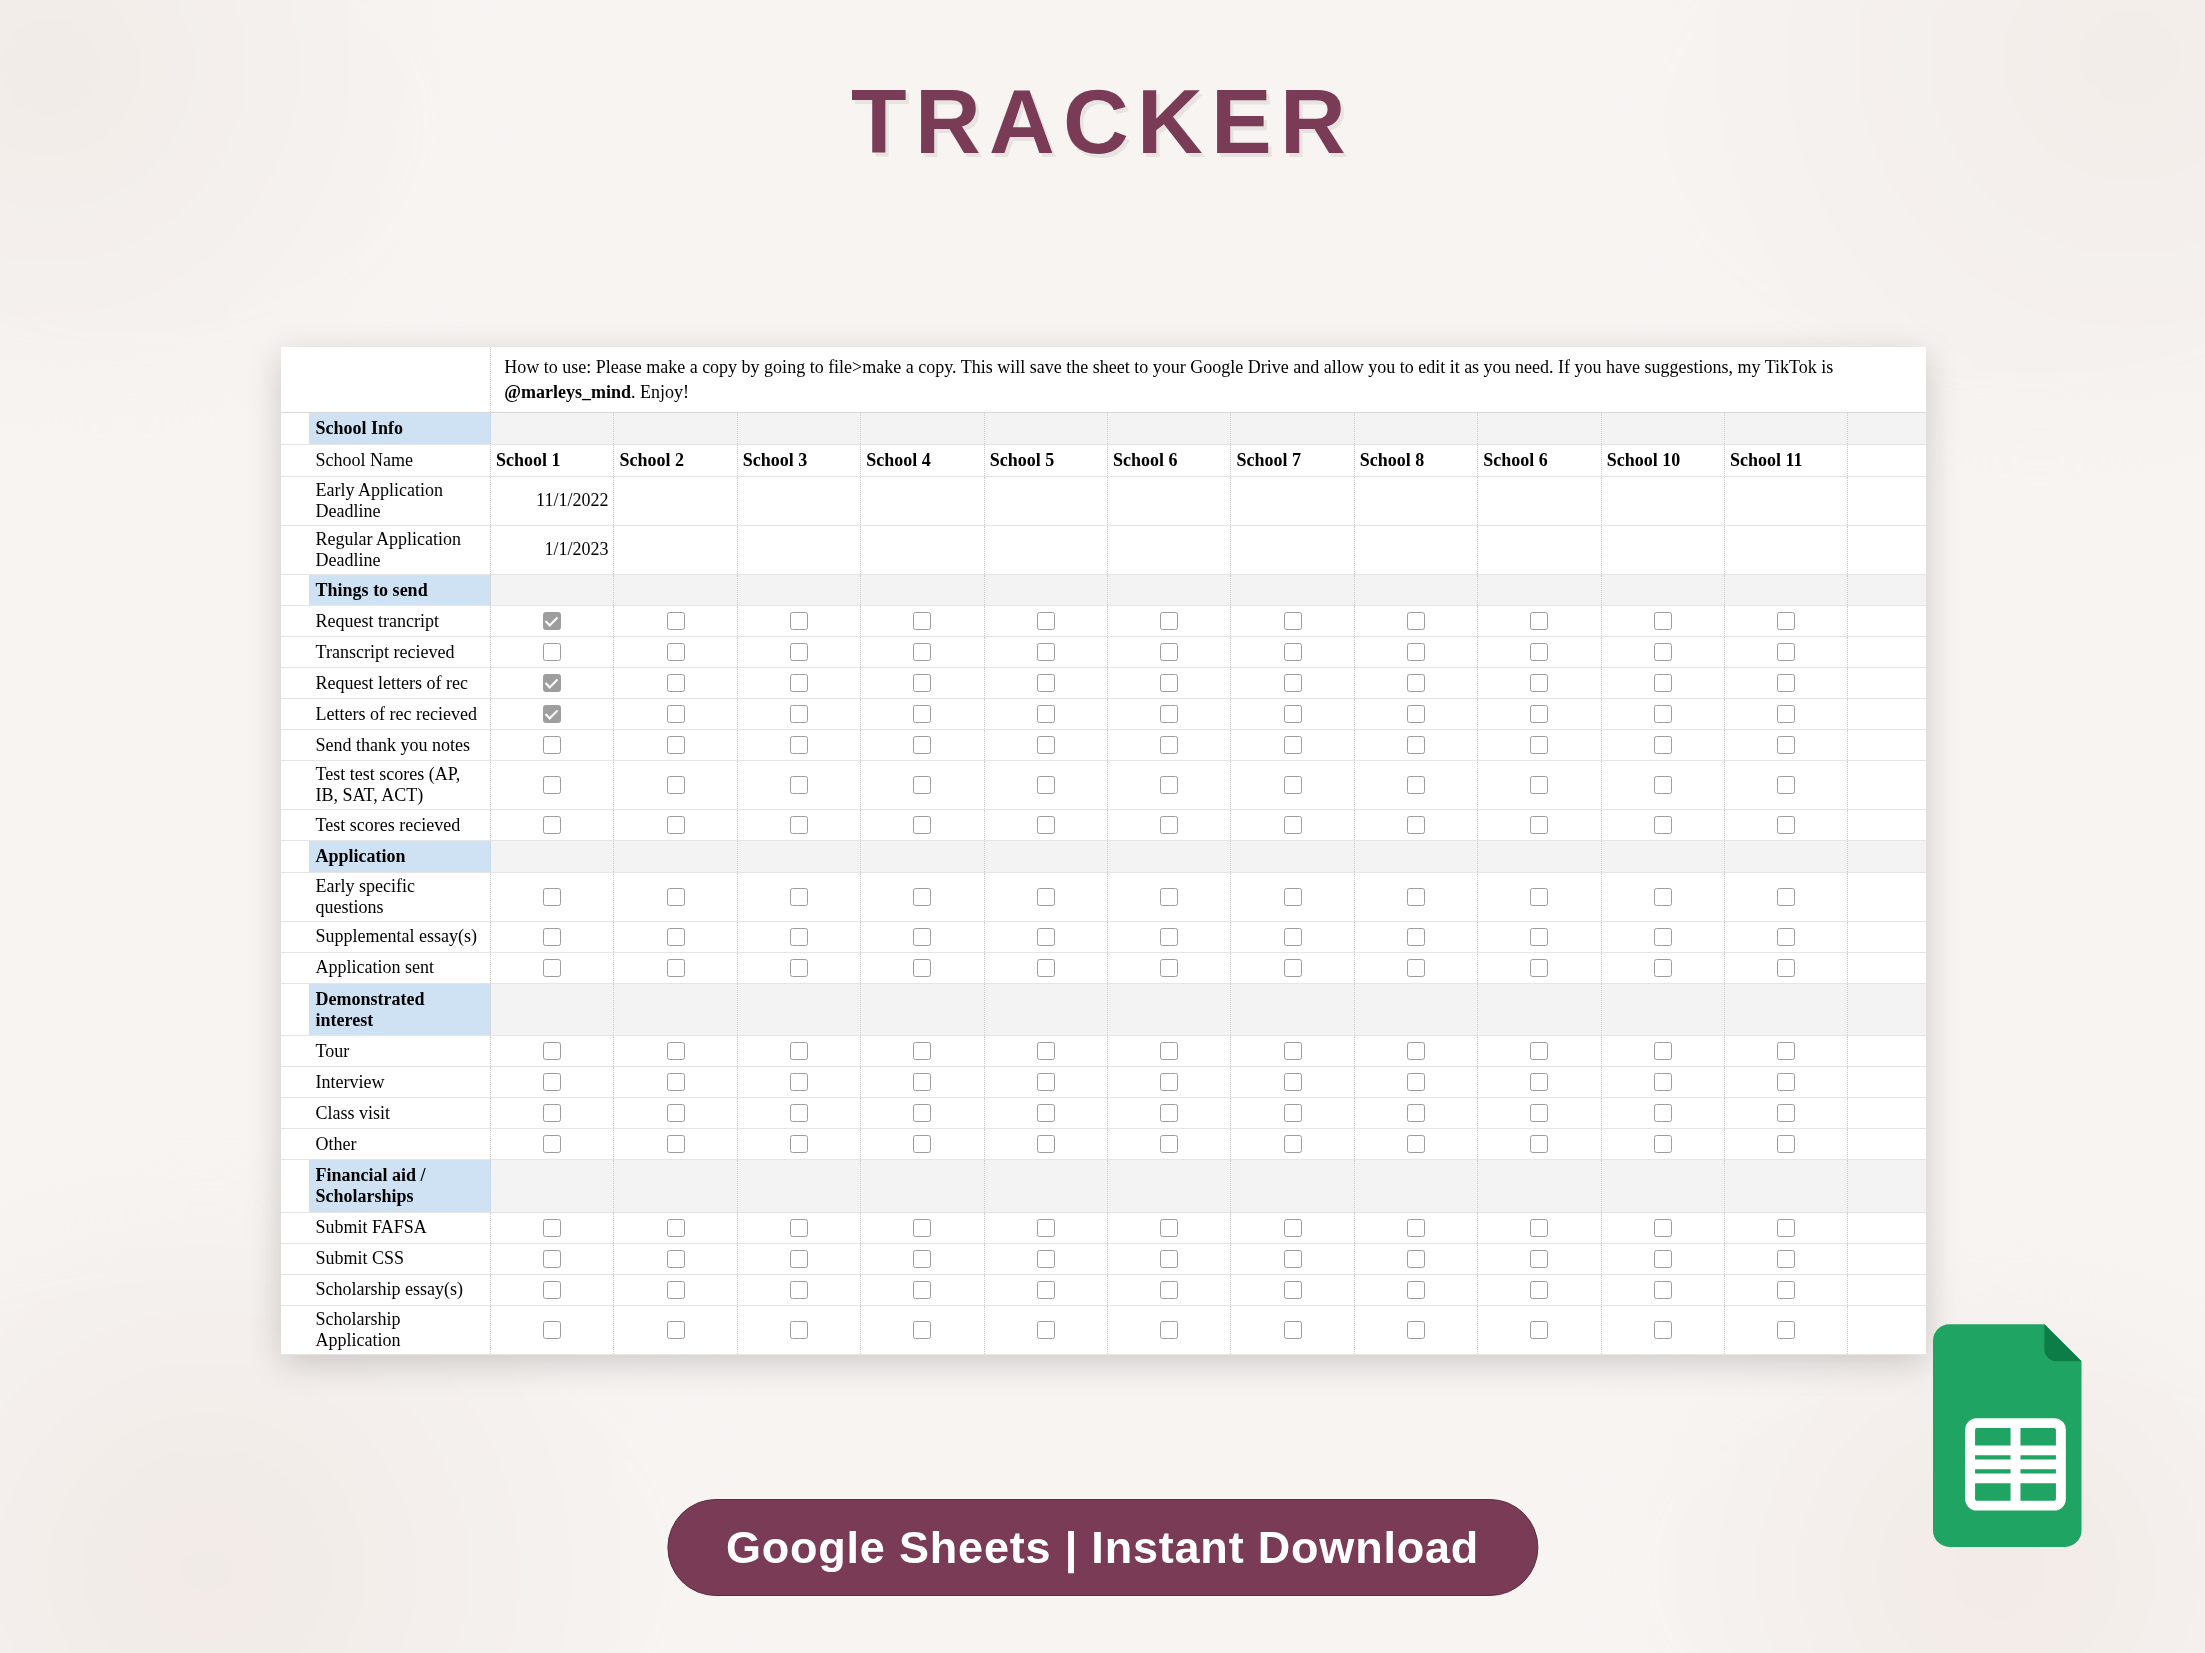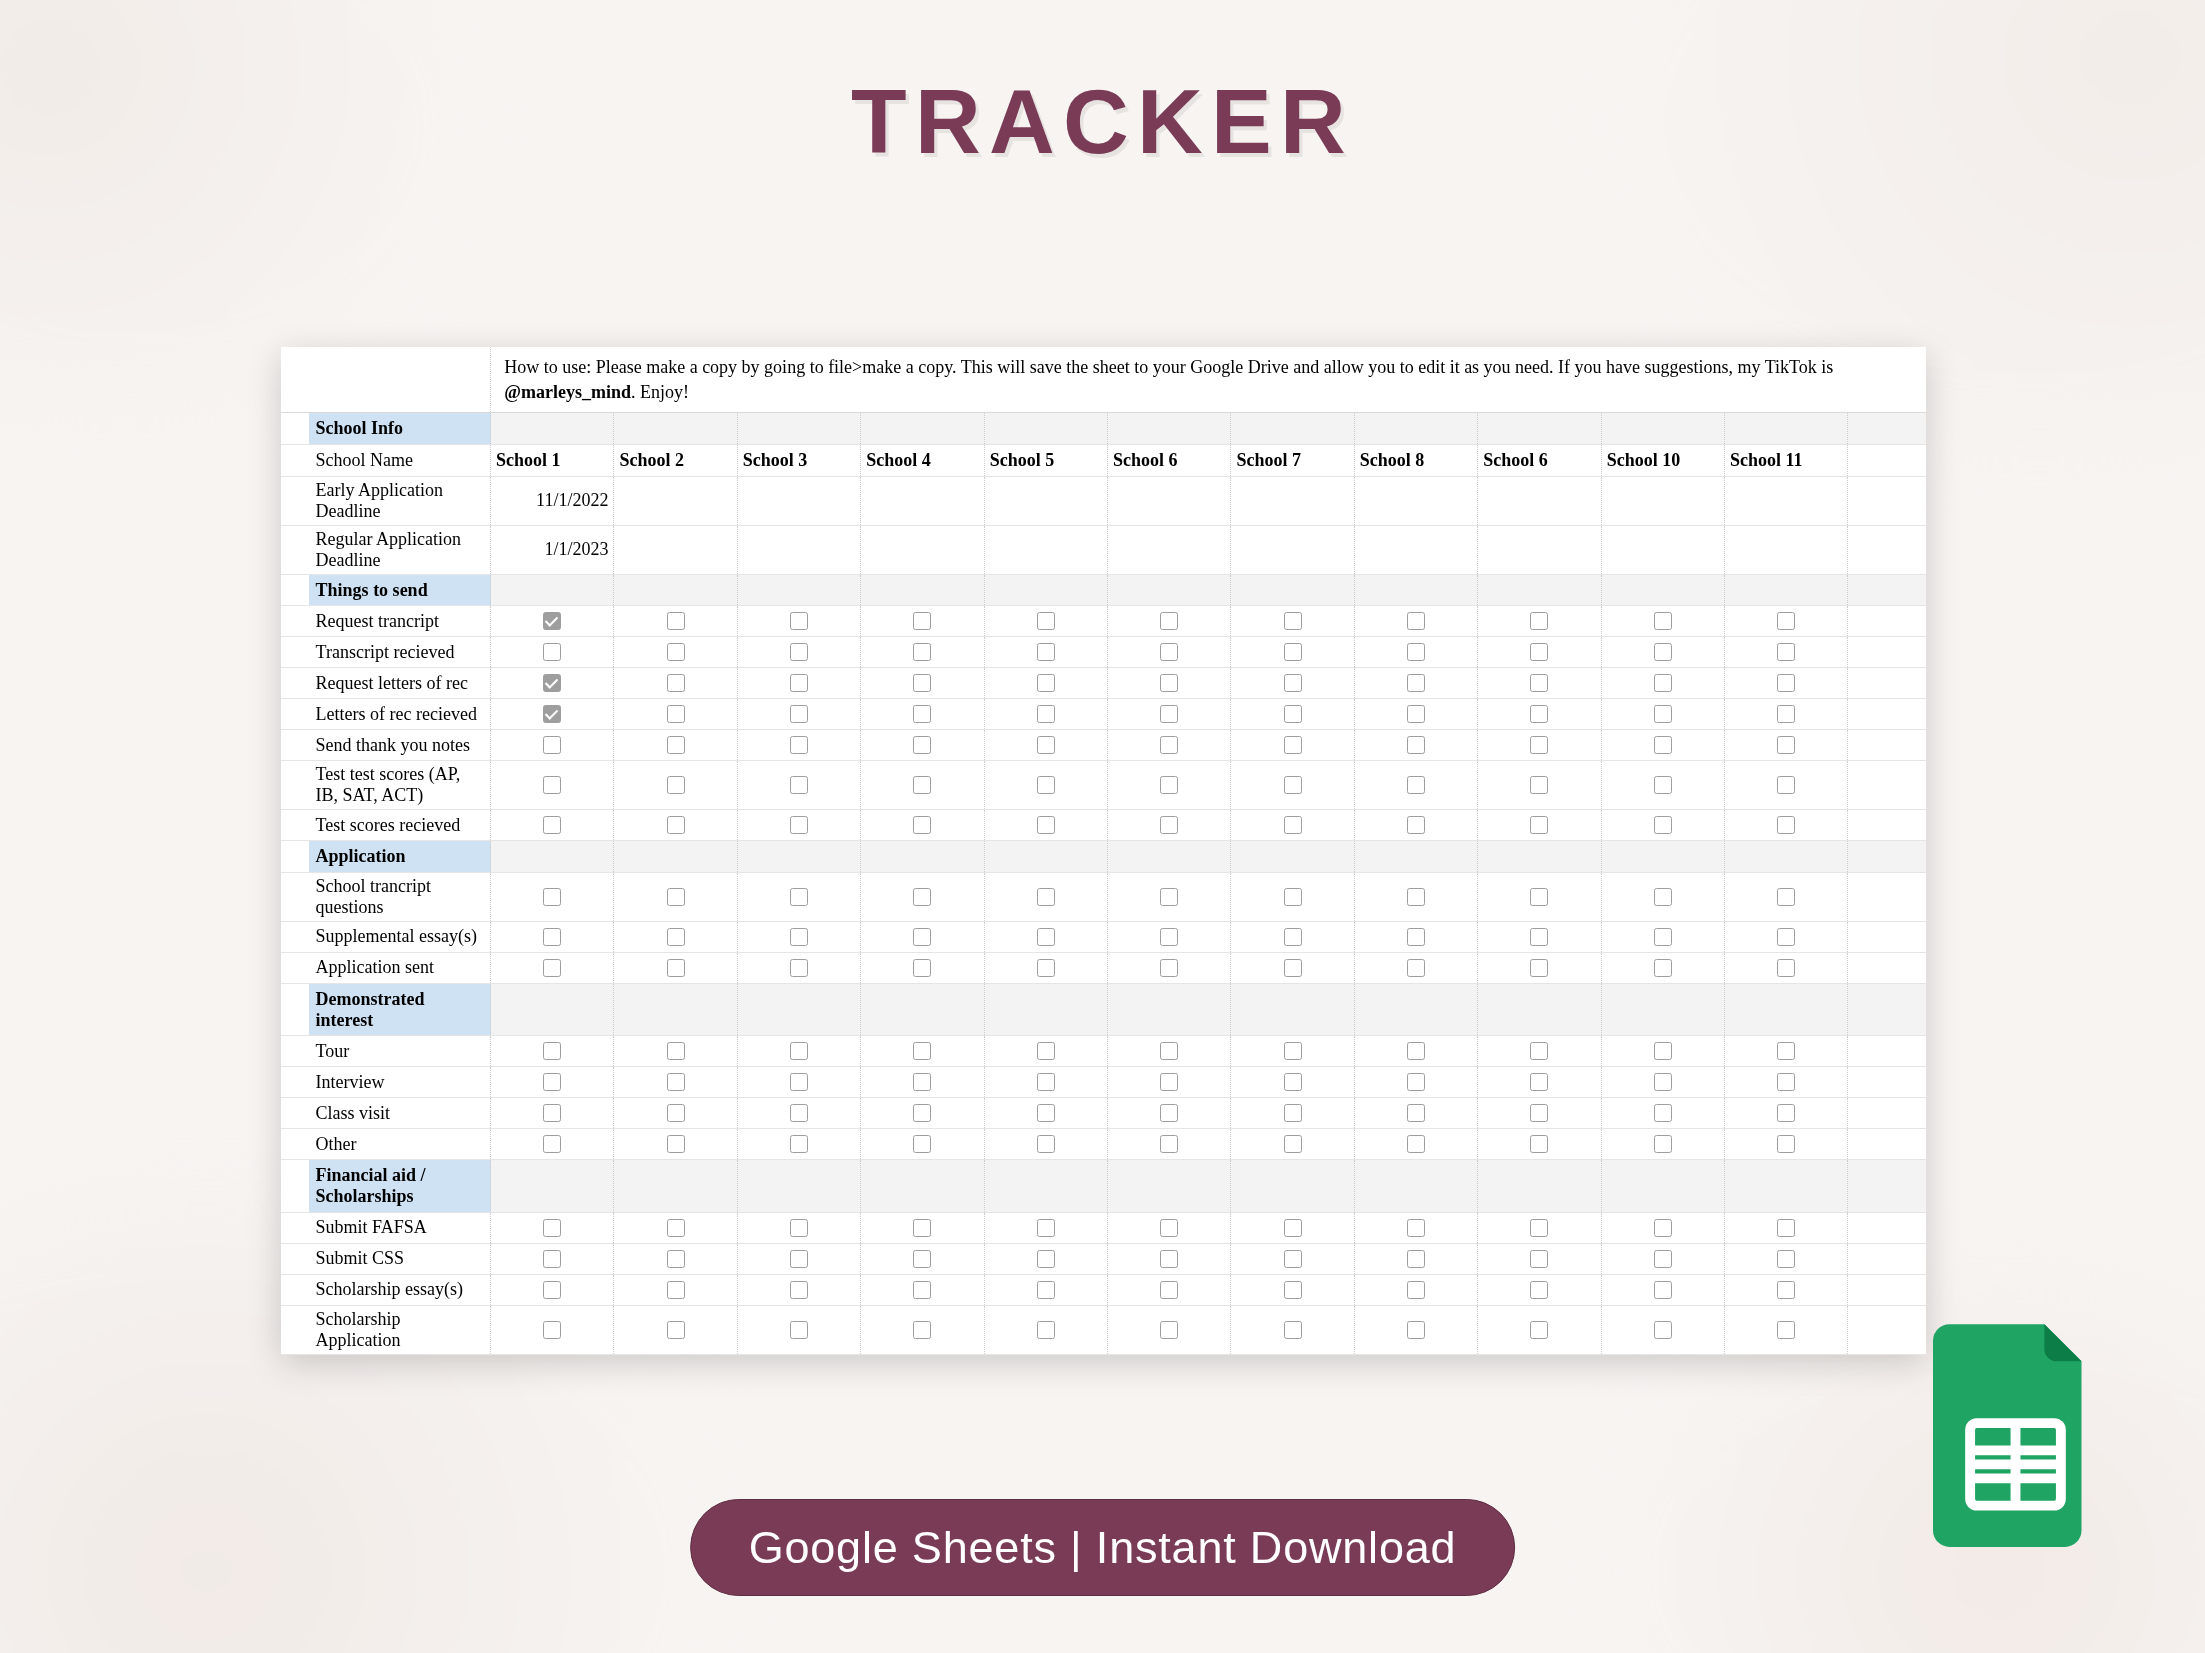--- a/index.html
+++ b/index.html
@@ -135,20 +135,21 @@
     left: 50%;
     transform: translateX(-50%);
     background: #7a3b56;
     color: #fff;
     border: 1.7px solid #5e2c41;
     border-radius: 50px;
     padding: 21.5px 58px;
     font-family: Arial, sans-serif;
     font-size: 45px;
     letter-spacing: 0.8px;
+    font-weight: bold;
   }
 
   .gsicon {
     position: absolute;
     right: 107px;
     bottom: 107px;
     width: 165px;
     height: 223px;
   }
 </style>
@@ -541,21 +542,21 @@
           <div class="cell"></div>
           <div class="cell"></div>
           <div class="cell"></div>
           <div class="cell"></div>
           <div class="cell"></div>
           <div class="cell"></div>
           <div class="cell extra"></div>
         </div>
       </div>
       <div class="row">
-        <div class="labelcol">School trancript questions</div>
+        <div class="labelcol">Early specific questions</div>
         <div class="cells">
           <div class="cell">
             <input type="checkbox" class="chk" style="">
           </div>
           <div class="cell">
             <input type="checkbox" class="chk" style="">
           </div>
           <div class="cell">
             <input type="checkbox" class="chk" style="">
           </div>

